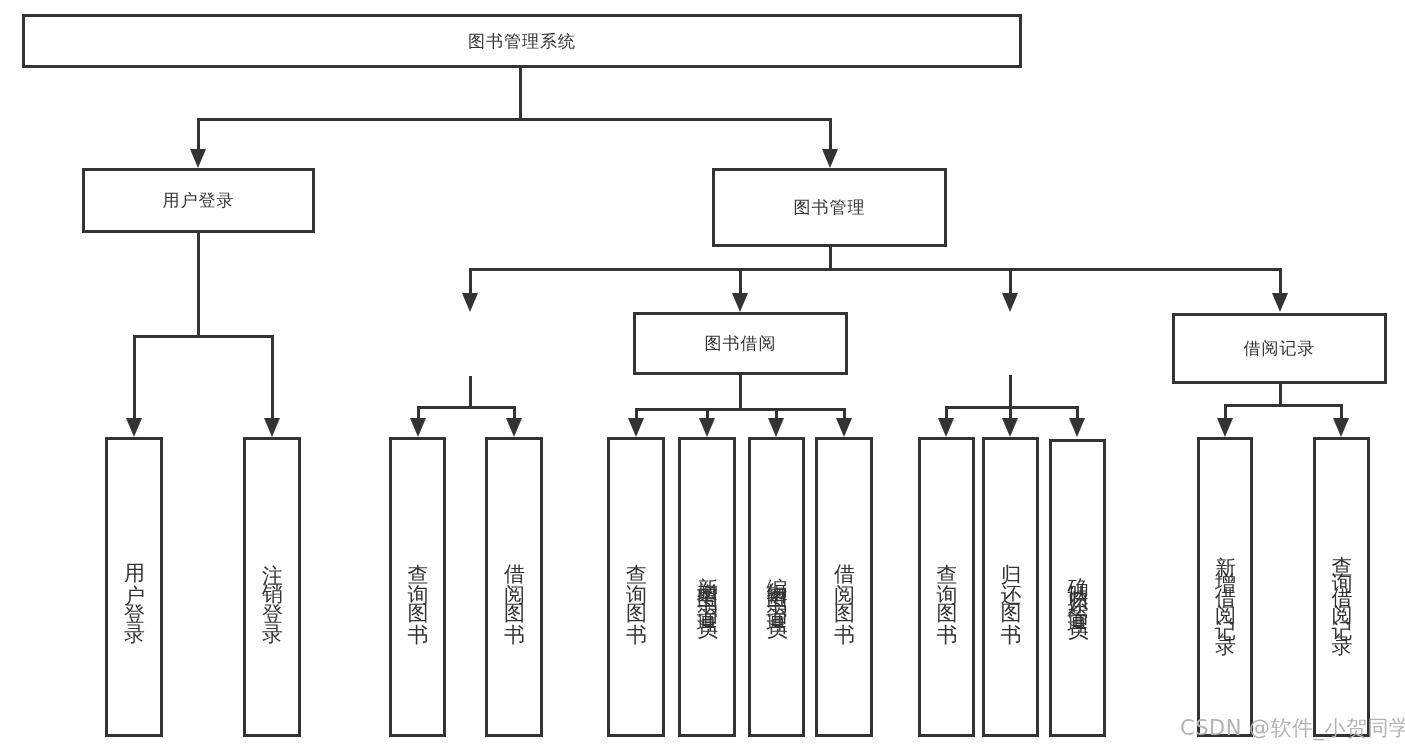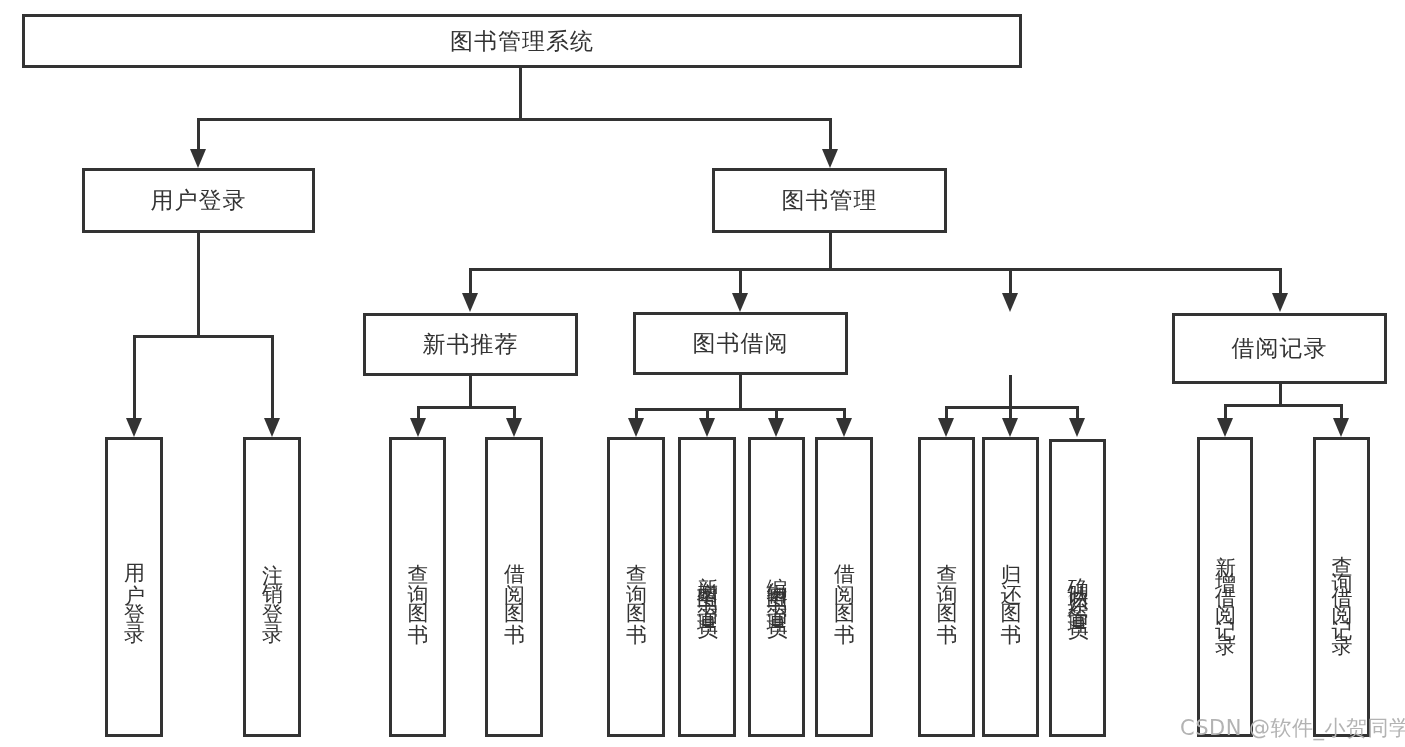--- a/index.html
+++ b/index.html
@@ -24,21 +24,21 @@
     position: absolute;
     box-sizing: border-box;
     border: 3px solid var(--line);
     background: var(--bg);
     display: flex;
     align-items: center;
     justify-content: center;
     z-index: 2;
   }
   .hlabel {
-    font-size: 23px;
+    font-size: 17px;
     color: var(--text);
     letter-spacing: 1px;
     white-space: nowrap;
   }
   .vlabel {
     writing-mode: vertical-rl;
     text-orientation: mixed;
     font-size: 21px;
     line-height: 1;
     color: var(--text);
@@ -77,21 +77,21 @@
   <div class="vline" style="left:519px; top:66px; height:54px;"></div>
   <div class="hline" style="left:197px; top:118px; width:635px;"></div>
   <div class="vline" style="left:197px; top:118px; height:32px;"></div>
   <div class="arrowhead" style="left:190px; top:149px;"></div>
   <div class="vline" style="left:829px; top:118px; height:32px;"></div>
   <div class="arrowhead" style="left:822px; top:149px;"></div>
 
   <div class="box" style="left:82px; top:168px; width:233px; height:65px;">
     <span class="hlabel">用户登录</span>
   </div>
-  <div class="box" style="left:712px; top:168px; width:235px; height:65px;">
+  <div class="box" style="left:712px; top:168px; width:235px; height:79px;">
     <span class="hlabel">图书管理</span>
   </div>
 
   <div class="vline" style="left:197px; top:233px; height:105px;"></div>
   <div class="hline" style="left:133px; top:335px; width:141px;"></div>
   <div class="vline" style="left:133px; top:335px; height:84px;"></div>
   <div class="arrowhead" style="left:126px; top:418px;"></div>
   <div class="vline" style="left:271px; top:335px; height:84px;"></div>
   <div class="arrowhead" style="left:264px; top:418px;"></div>
 
@@ -99,23 +99,20 @@
   <div class="hline" style="left:469px; top:268px; width:813px;"></div>
   <div class="vline" style="left:469px; top:268px; height:26px;"></div>
   <div class="arrowhead" style="left:462px; top:293px;"></div>
   <div class="vline" style="left:739px; top:268px; height:26px;"></div>
   <div class="arrowhead" style="left:732px; top:293px;"></div>
   <div class="vline" style="left:1009px; top:268px; height:26px;"></div>
   <div class="arrowhead" style="left:1002px; top:293px;"></div>
   <div class="vline" style="left:1279px; top:268px; height:26px;"></div>
   <div class="arrowhead" style="left:1272px; top:293px;"></div>
 
-  <div class="box" style="left:363px; top:313px; width:215px; height:63px;">
-    <span class="hlabel">新书推荐</span>
-  </div>
   <div class="box" style="left:633px; top:312px; width:215px; height:63px;">
     <span class="hlabel">图书借阅</span>
   </div>
   <div class="box" style="left:1172px; top:313px; width:215px; height:71px;">
     <span class="hlabel">借阅记录</span>
   </div>
 
   <div class="vline" style="left:469px; top:376px; height:32px;"></div>
   <div class="hline" style="left:417px; top:406px; width:98px;"></div>
   <div class="vline" style="left:417px; top:406px; height:13px;"></div>

